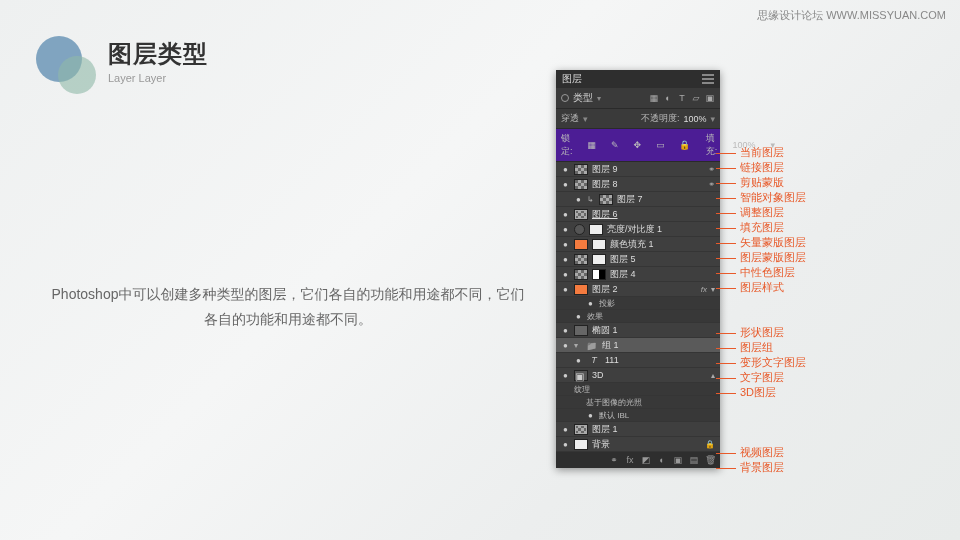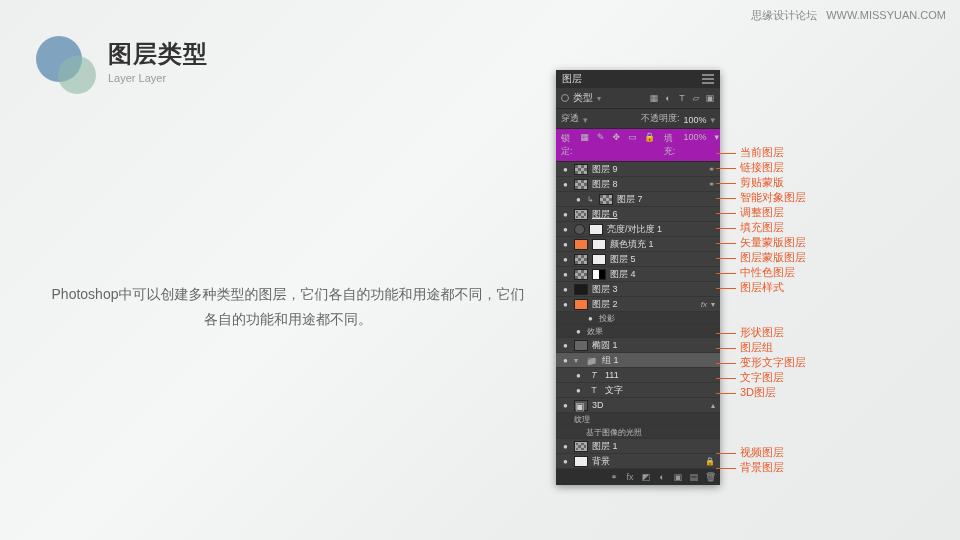--- a/index.html
+++ b/index.html
@@ -1,37 +1,37 @@
 <!DOCTYPE html>
 <html><head>
 <meta charset="utf-8">
 <style>
 *{margin:0;padding:0;box-sizing:border-box;font-family:"Microsoft YaHei",sans-serif}
 body{width:960px;height:540px;background:#f2f3f3;position:relative;overflow:hidden}
 .bg-poly{position:absolute;inset:0;background:linear-gradient(135deg,#eef0f0 0%,#f5f6f6 40%,#eceeee 70%,#e8ebea 100%)}
 .watermark{position:absolute;top:8px;right:14px;font-size:11px;color:#888}
-.watermark .cn{margin-right:6px}
+.watermark .cn{margin-right:0}
 .logo{position:absolute;left:36px;top:36px;width:60px;height:60px}
 .logo .c1{position:absolute;left:0;top:0;width:46px;height:46px;border-radius:50%;background:#6c97b7;opacity:.85}
 .logo .c2{position:absolute;left:22px;top:20px;width:38px;height:38px;border-radius:50%;background:#8fb9a8;opacity:.6}
 .title-block{position:absolute;left:108px;top:38px}
 .title-cn{font-size:24px;font-weight:700;color:#333;letter-spacing:1px}
 .title-en{font-size:11px;color:#999;margin-top:2px}
 .desc{position:absolute;left:48px;top:282px;width:480px;font-size:14px;color:#666;line-height:1.8;text-align:center}
 .panel{position:absolute;left:556px;top:70px;width:164px;background:#3f3f3f;color:#ccc;font-size:10px;box-shadow:0 2px 8px rgba(0,0,0,.4)}
 .panel-tab{display:flex;align-items:center;background:#2e2e2e;height:18px;padding:0 6px;font-size:10px;color:#ddd;justify-content:space-between}
 .panel-tab .menu{width:12px;height:10px;background:linear-gradient(#888,#888) 0 0/100% 2px no-repeat,linear-gradient(#888,#888) 0 4px/100% 2px no-repeat,linear-gradient(#888,#888) 0 8px/100% 2px no-repeat}
 .filter-row{display:flex;align-items:center;gap:4px;padding:3px 5px;background:#3a3a3a;border-bottom:1px solid #2a2a2a}
 .filter-row .search{width:8px;height:8px;border:1px solid #999;border-radius:50%}
 .filter-row .ic{width:10px;height:10px;color:#aaa;font-size:9px;text-align:center}
-.opacity-row{display:flex;align-items:flex-end;padding:3px 5px;font-size:9px;color:#bbb;background:#3a3a3a;border-bottom:1px solid #2a2a2a;gap:4px}
+.opacity-row{display:flex;align-items:center;padding:3px 5px;font-size:9px;color:#bbb;background:#3a3a3a;border-bottom:1px solid #2a2a2a;gap:4px}
 .opacity-row .lbl{margin-left:auto}
 .opacity-row .val{color:#ddd}
 .opacity-row .chev{color:#888}
-.lock-row{display:flex;align-items:flex-start;padding:3px 5px;font-size:9px;color:#bbb;background:#a21caf;border-bottom:1px solid #2a2a2a;gap:8px}
+.lock-row{display:flex;align-items:center;padding:3px 5px;font-size:9px;color:#bbb;background:#4c1d95;border-bottom:1px solid #2a2a2a;gap:15px}
 .lock-row .lbl2{margin-left:auto}
 .layers{}
 .layer{display:flex;align-items:center;height:15px;padding:0 5px;border-bottom:1px solid #353535;gap:4px}
 .layer .eye{width:9px;height:9px;color:#ccc;font-size:8px;line-height:9px;text-align:center}
 .layer .eye::before{content:"●"}
 .layer .thumb{width:14px;height:11px;background:#888;border:1px solid #222}
 .layer .thumb.checker{background:repeating-conic-gradient(#aaa 0 25%,#666 0 50%) 0 0/6px 6px}
 .layer .thumb.white{background:#eee}
 .layer .thumb.orange{background:#f47b3f}
 .layer .thumb.dark{background:#1a1a1a}
@@ -155,25 +155,20 @@
         <span class="txt">图层 5</span>
       </div>
     <div class="layer">
         <span class="eye"></span>
         <span class="thumb checker"></span>
         <span class="thumb mask"></span>
         <span class="txt">图层 4</span>
       </div>
     <div class="layer">
         <span class="eye"></span>
-        <span class="thumb dark"></span>
-        <span class="txt">图层 3</span>
-      </div>
-    <div class="layer">
-        <span class="eye"></span>
         <span class="thumb orange"></span>
         <span class="txt">图层 2</span>
         <span class="fx">fx</span>
         <span class="chev2">▾</span>
       </div>
     <div class="layer sub indent2">
         <span class="eye"></span>
         <span class="txt">投影</span>
       </div>
     <div class="layer sub indent1">
@@ -189,36 +184,35 @@
         <span class="eye"></span>
         <span class="arrow">▾</span>
         <span class="thumb folder"></span>
         <span class="txt">组 1</span>
       </div>
     <div class="layer indent1">
         <span class="eye"></span>
         <span class="thumb t" style="font-style:italic"></span>
         <span class="txt">111</span>
       </div>
-    <div class="layer indent1">
-        <span class="eye"></span>
-        <span class="thumb t"></span>
-        <span class="txt">文字</span>
-      </div>
     <div class="layer">
         <span class="eye"></span>
         <span class="thumb" style="background:#555">▣</span>
         <span class="txt">3D</span>
         <span class="chev2">▴</span>
       </div>
     <div class="layer sub indent1">
         <span class="txt">纹理</span>
       </div>
     <div class="layer sub indent2">
         <span class="txt">基于图像的光照</span>
+      </div>
+    <div class="layer sub indent2">
+        <span class="eye"></span>
+        <span class="txt">默认 IBL</span>
       </div>
     <div class="layer">
         <span class="eye"></span>
         <span class="thumb checker" style="box-shadow:inset 0 0 0 1px #aaa"></span>
         <span class="txt">图层 1</span>
       </div>
     <div class="layer">
         <span class="eye"></span>
         <span class="thumb white"></span>
         <span class="txt">背景</span>

